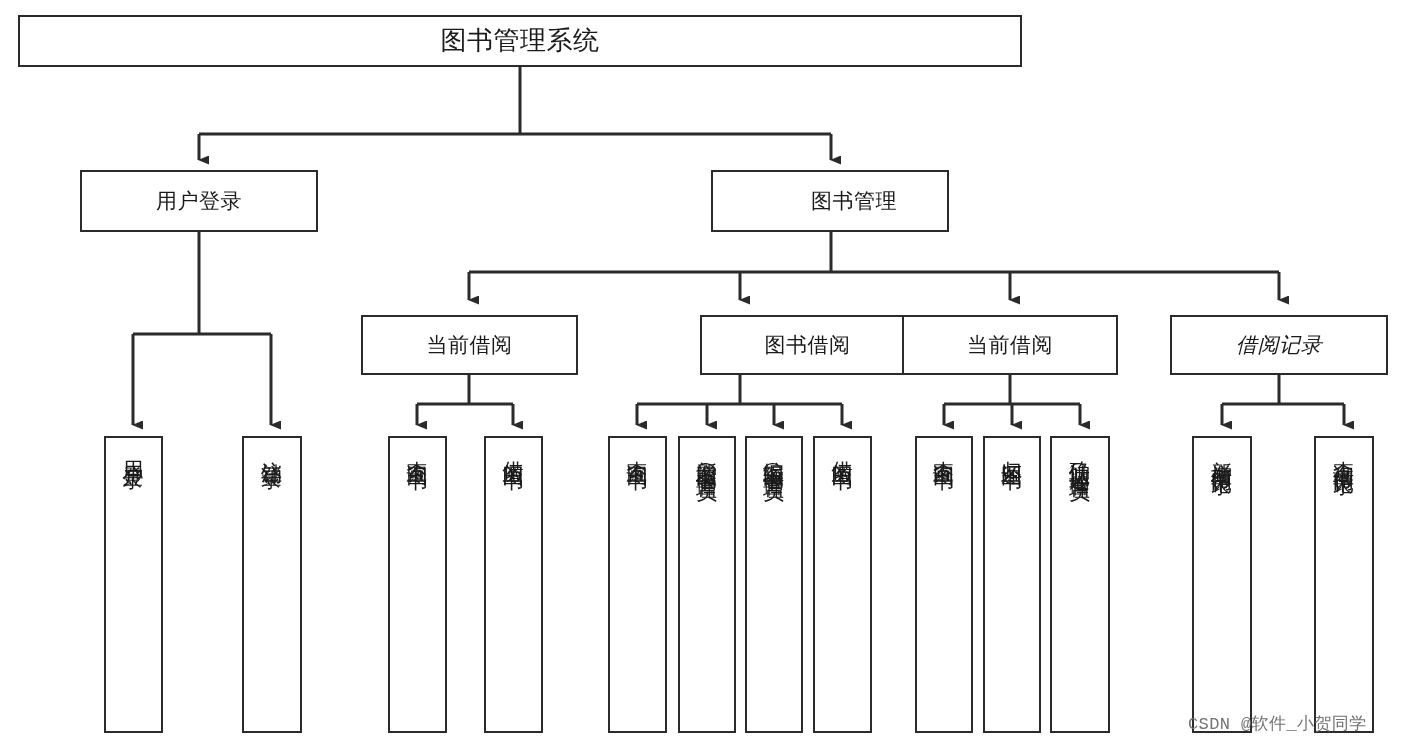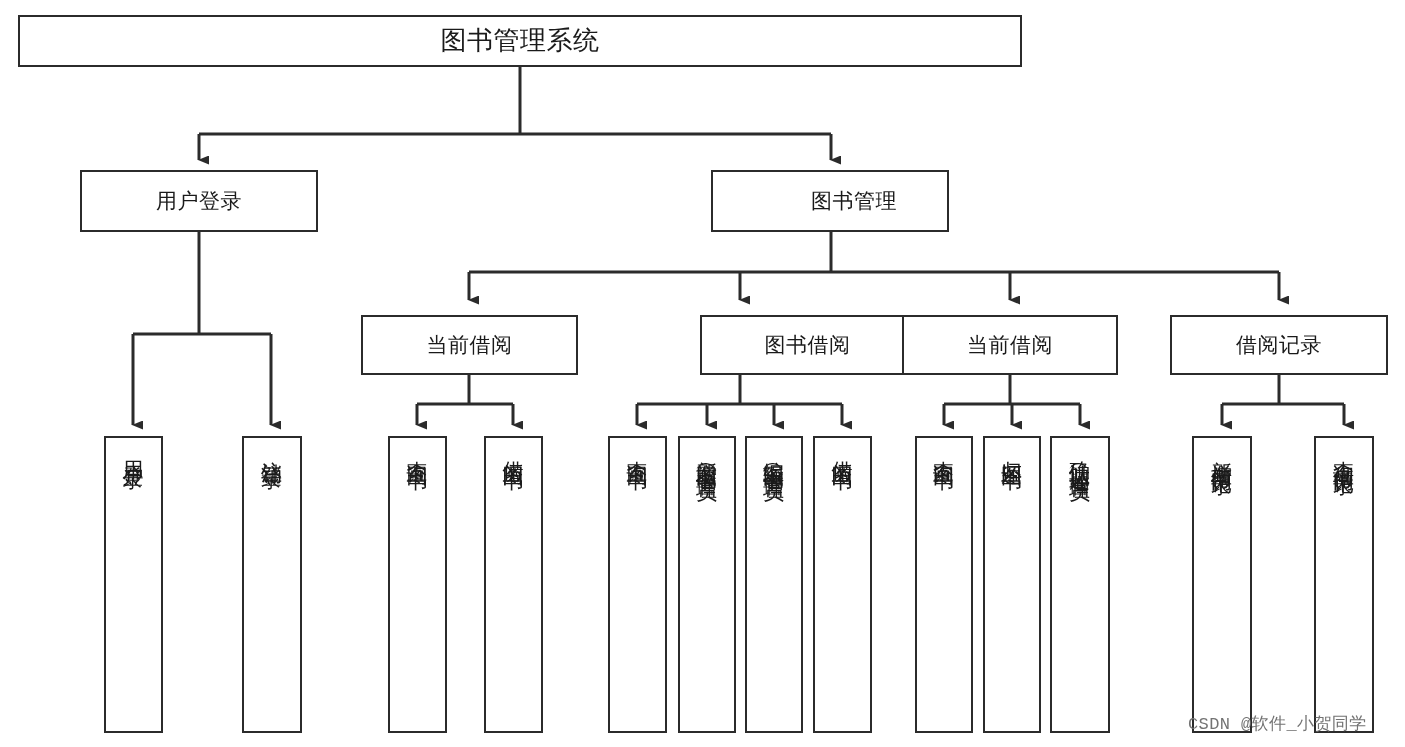--- a/index.html
+++ b/index.html
@@ -144,21 +144,21 @@
 
   <div class="node horiz" style="left:361px; top:315px; width:217px; height:60px;">
     <span class="node-label">当前借阅</span>
   </div>
   <div class="node horiz" style="left:658px; top:315px; width:215px; height:60px;margin-left:42px;">
     <span class="node-label">图书借阅</span>
   </div>
   <div class="node horiz" style="left:902px; top:315px; width:216px; height:60px;">
     <span class="node-label">当前借阅</span>
   </div>
-  <div class="node horiz" style="left:1170px; top:315px; width:218px; height:60px;">
+  <div class="node horiz" style="left:1170px; top:315px; width:218px; height:60px;font-style:italic;">
     <span class="node-label">借阅记录</span>
   </div>
 
   <div class="node vert" style="left:104px; top:436px; width:59px; height:297px;">
     <span class="node-label">用户登录</span>
   </div>
   <div class="node vert" style="left:242px; top:436px; width:60px; height:297px;">
     <span class="node-label">注销登录</span>
   </div>
 

